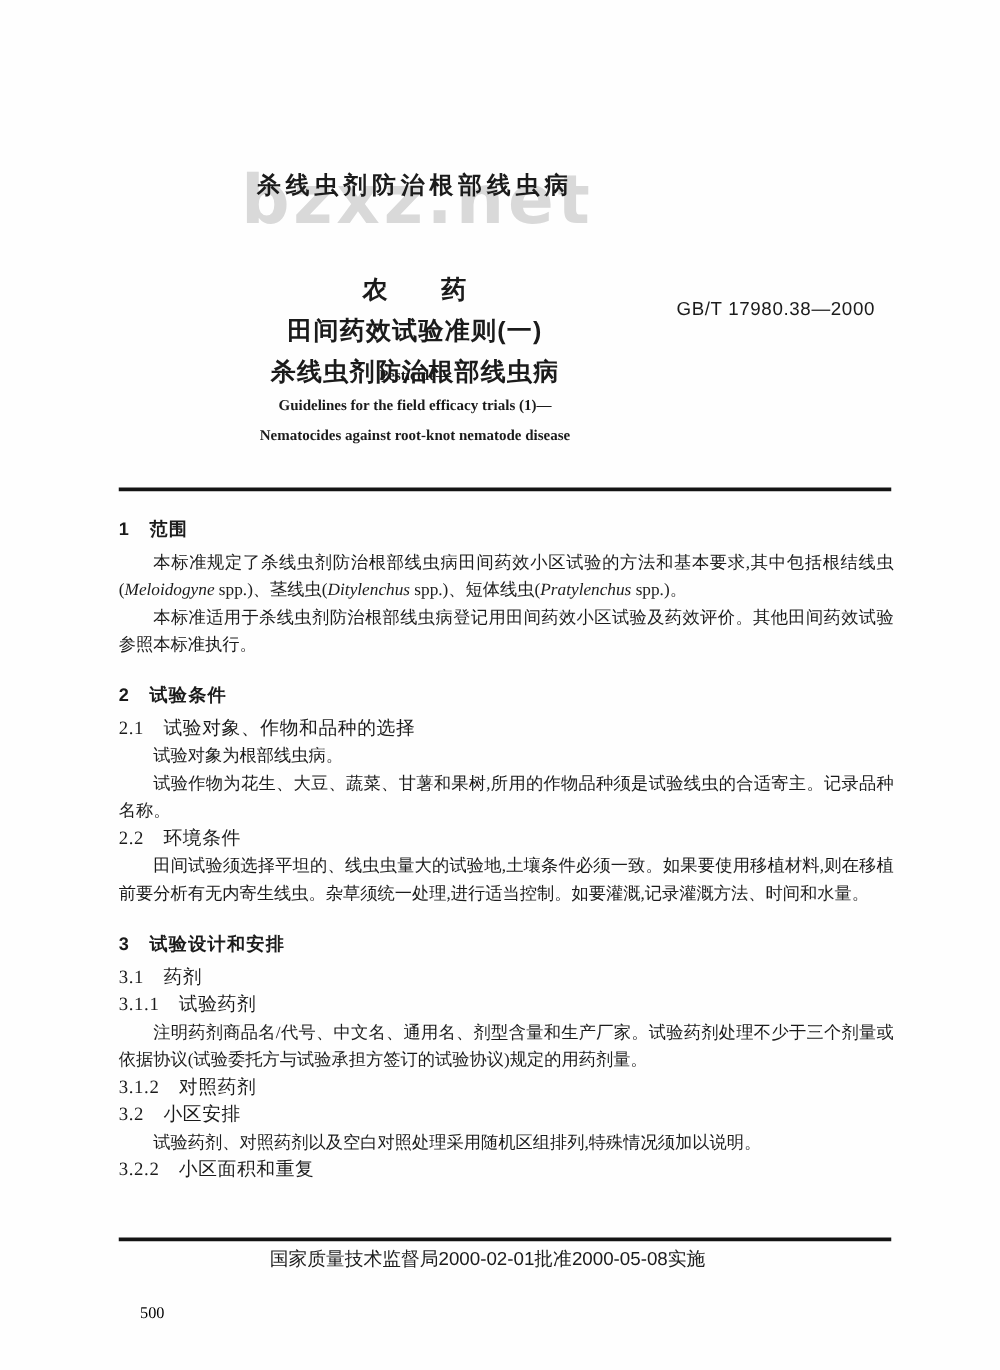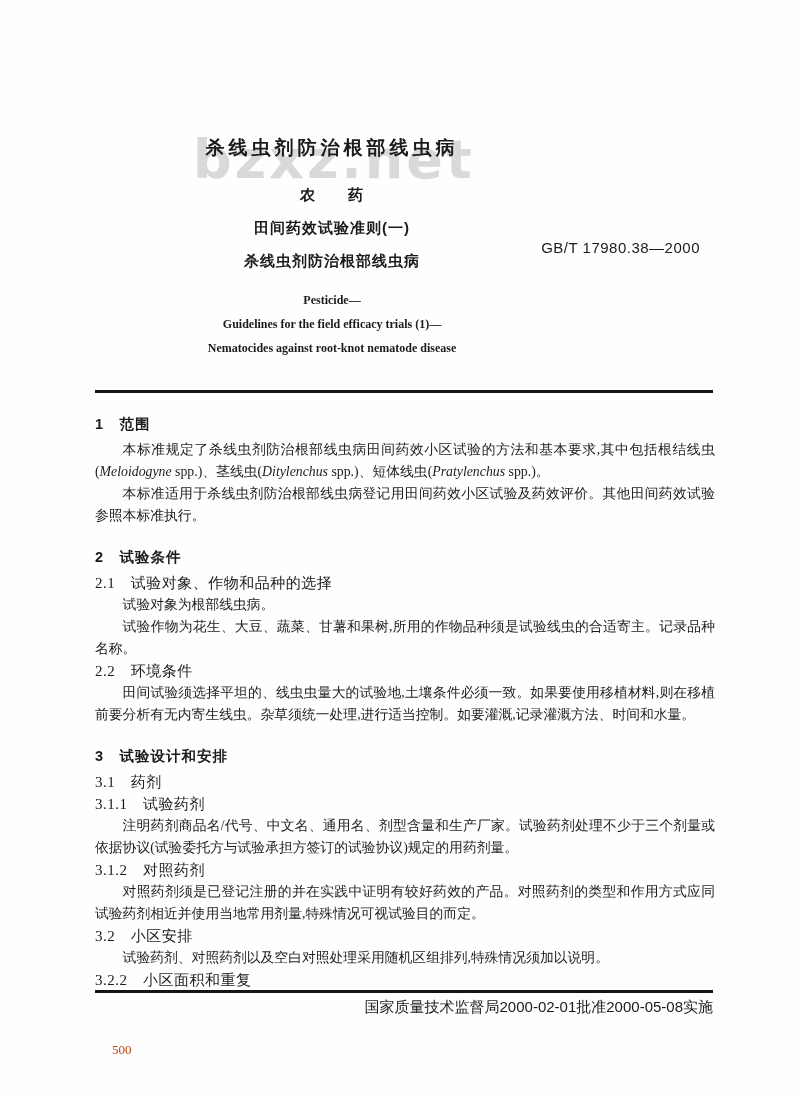--- a/index.html
+++ b/index.html
@@ -35,22 +35,23 @@
   .std-label {
     top: 135px;
     font-family: "Liberation Sans", "DejaVu Sans", sans-serif;
     font-weight: bold;
     font-size: 19px;
     letter-spacing: 4px;
   }
   .title-cn {
     font-family: "Liberation Sans", "DejaVu Sans", sans-serif;
     font-weight: bold;
-    font-size: 15px;
+    font-size: 20px;
     letter-spacing: 1px;
+    margin-top: 32px;
   }
   .cn1 { top: 186px; }
   .cn2 { top: 219px; }
   .cn3 { top: 252px; }
   .std-number {
     position: absolute;
     top: 239px;
     right: 100px;
     z-index: 1;
     font-family: "Liberation Sans", "DejaVu Sans", sans-serif;
@@ -98,34 +99,34 @@
     letter-spacing: 0.5px;
   }
   .blk.p {
     text-indent: 2em;
     text-align: justify;
   }
   .it { font-style: italic; }
   .footer {
     position: absolute;
     top: 998px;
-    left: 95px;
+    left: 81px;
     width: 618px;
     display: flex;
-    justify-content: flex-end;
+    justify-content: center;
     z-index: 1;
     font-family: "Liberation Sans", "DejaVu Sans", sans-serif;
     font-size: 15px;
   }
   .page-number {
     position: absolute;
     top: 1042px;
     left: 112px;
     z-index: 1;
-    color: #c2410c;
+    color: #000000;
     font-size: 13px;
     font-family: "Liberation Serif", serif;
   }
 </style>
 </head>
 <body>
 
 <div class="page">
 
   <div class="watermark">bzxz.net</div>
@@ -154,21 +155,20 @@
       <div class="blk sh"><span>2.1　试验对象、作物和品种的选择</span></div>
       <div class="blk p"><span>试验对象为根部线虫病。</span></div>
       <div class="blk p"><span>试验作物为花生、大豆、蔬菜、甘薯和果树,所用的作物品种须是试验线虫的合适寄主。记录品种名称。</span></div>
       <div class="blk sh"><span>2.2　环境条件</span></div>
       <div class="blk p"><span>田间试验须选择平坦的、线虫虫量大的试验地,土壤条件必须一致。如果要使用移植材料,则在移植前要分析有无内寄生线虫。杂草须统一处理,进行适当控制。如要灌溉,记录灌溉方法、时间和水量。</span></div>
       <div class="blk h"><span>3　试验设计和安排</span></div>
       <div class="blk sh"><span>3.1　药剂</span></div>
       <div class="blk sh"><span>3.1.1　试验药剂</span></div>
       <div class="blk p"><span>注明药剂商品名/代号、中文名、通用名、剂型含量和生产厂家。试验药剂处理不少于三个剂量或依据协议(试验委托方与试验承担方签订的试验协议)规定的用药剂量。</span></div>
       <div class="blk sh"><span>3.1.2　对照药剂</span></div>
-      <div class="blk p"><span>对照药剂须是已登记注册的并在实践中证明有较好药效的产品。对照药剂的类型和作用方式应同试验药剂相近并使用当地常用剂量,特殊情况可视试验目的而定。</span></div>
       <div class="blk sh"><span>3.2　小区安排</span></div>
       <div class="blk p"><span>试验药剂、对照药剂以及空白对照处理采用随机区组排列,特殊情况须加以说明。</span></div>
       <div class="blk sh"><span>3.2.2　小区面积和重复</span></div>
     </div>
 
   <div class="rule bottom-rule"></div>
 
   <div class="footer">
     <span>国家质量技术监督局2000-02-01批准</span>
     <span>2000-05-08实施</span>

